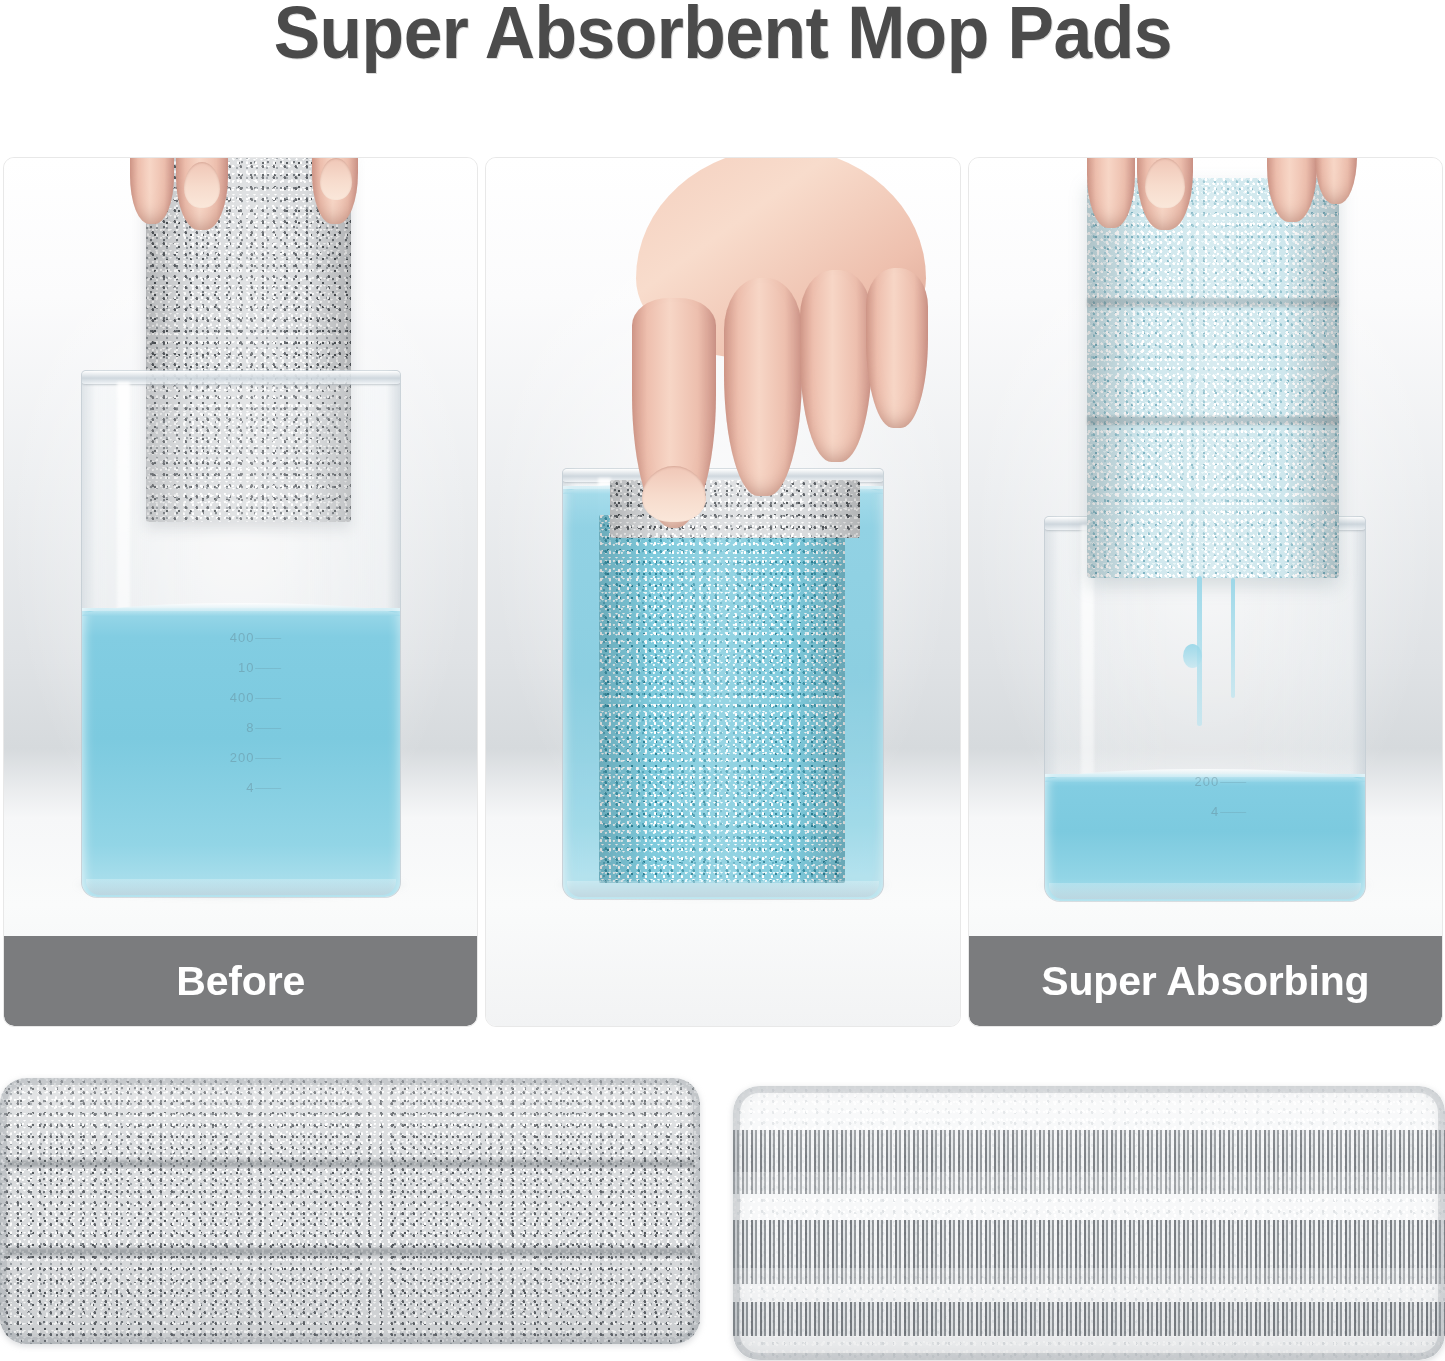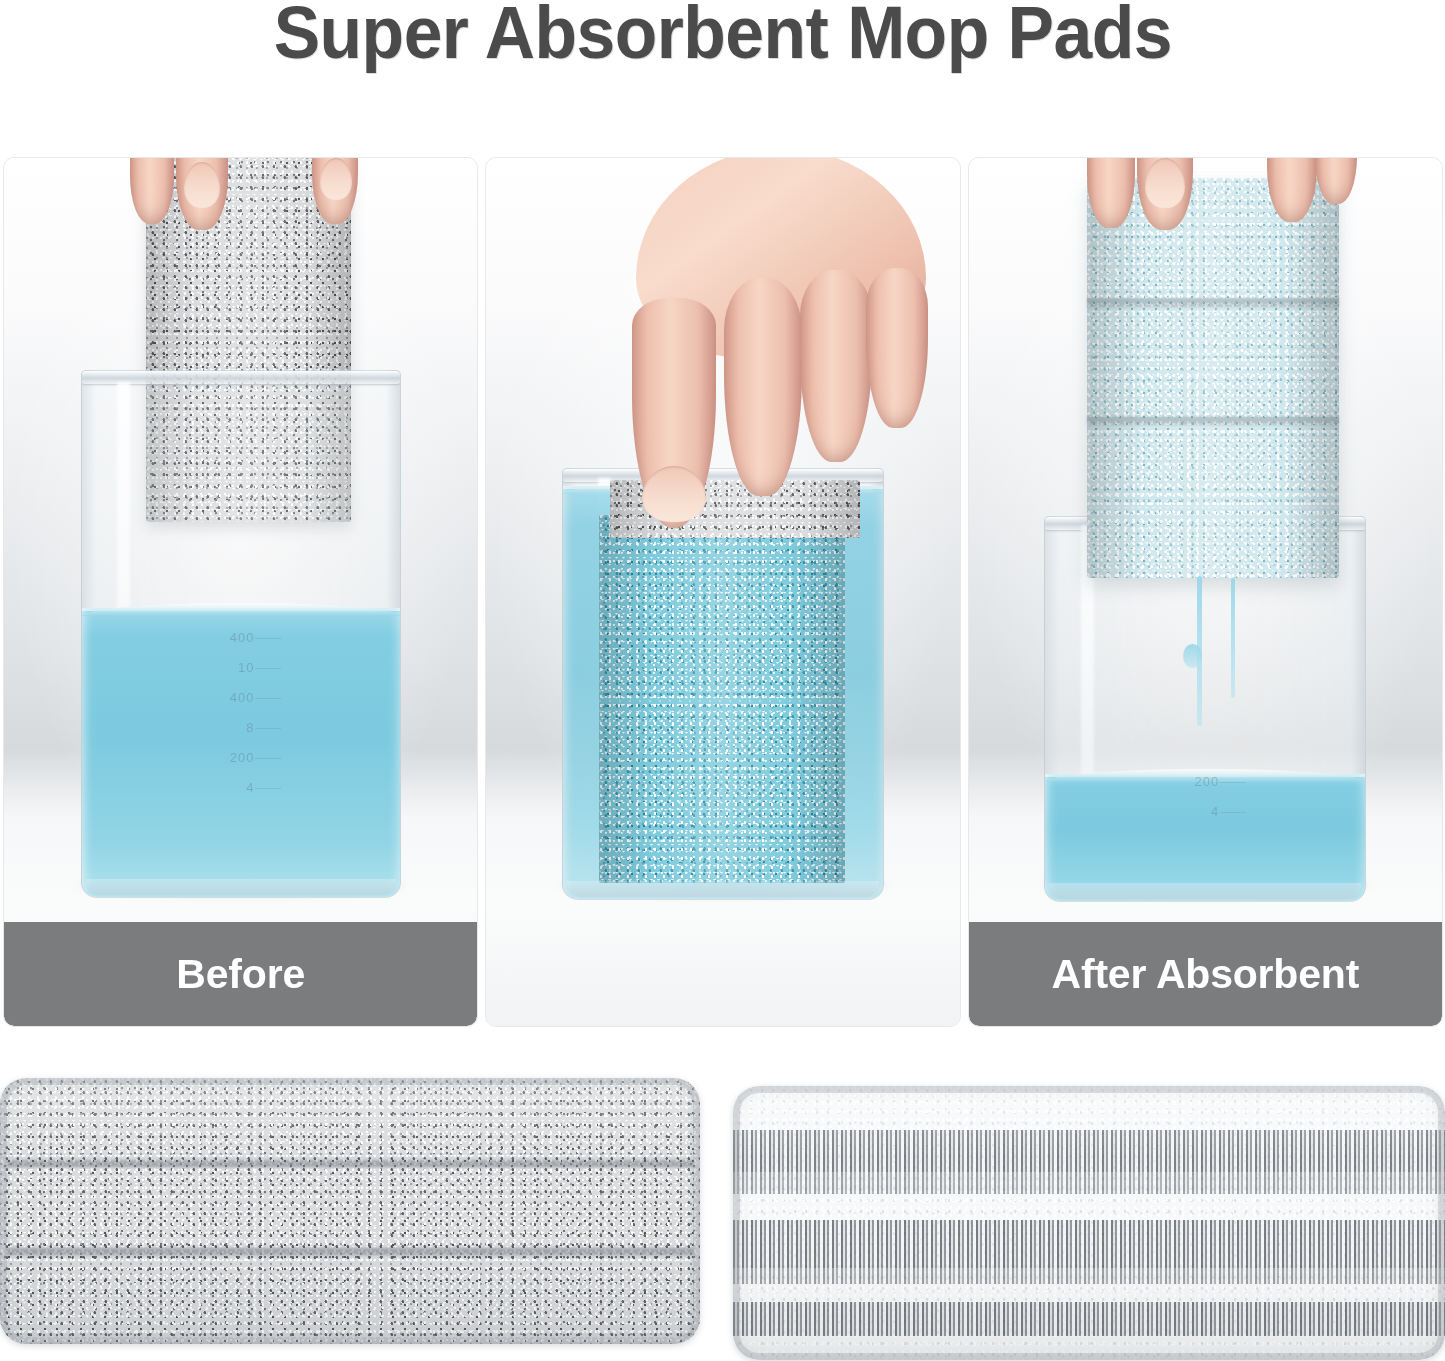--- a/index.html
+++ b/index.html
@@ -255,21 +255,21 @@
     position: absolute;
     border-radius: 50% 50% 38% 38% / 62% 62% 38% 38%;
     background: linear-gradient(to bottom right,
        #f4cfbe 0%, #f8dccc 35%, #eec0ae 72%, #d9a393 100%);
   }
 
   
   .label-bar {
     position: absolute;
     left: 0; right: 0; bottom: 0;
-    height: 104px;
+    height: 90px;
     background: #7b7c7e;
     border-radius: 0 0 10px 10px;
     display: flex;
     align-items: center;
     justify-content: center;
   }
   .label-bar span {
     color: #ffffff;
     font-size: 41px;
     font-weight: 700;
@@ -452,21 +452,21 @@
 
     <div class="hand" style="left:118px; top:-26px; width:270px; height:120px;">
       <div class="finger" style="left:0px; top:0px; width:48px; height:96px;"></div>
       <div class="finger" style="left:50px; top:-6px; width:56px; height:104px;"></div>
       <div class="nail" style="left:58px; top:26px; width:40px; height:50px;"></div>
       <div class="finger" style="left:180px; top:-10px; width:50px; height:100px;"></div>
       <div class="finger" style="left:228px; top:-14px; width:42px; height:86px;"></div>
     </div>
 
     <div class="label-bar">
-      <span>After Absorbent</span>
+      <span>Super Absorbing</span>
     </div>
   </div>
 </div>
 
 <div class="product-row">
 
   <div class="product-pad prod-left">
     <div class="prod-surface fiber-gray"></div>
     <div class="seam" style="top:82px;"></div>
     <div class="seam" style="top:170px;"></div>

